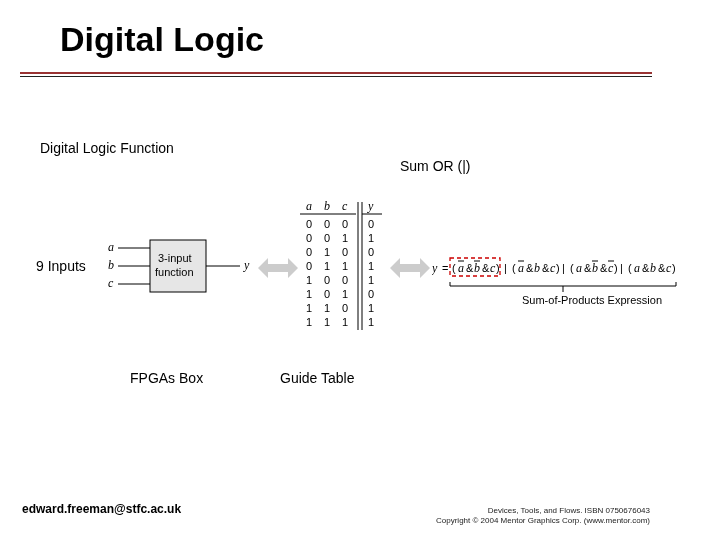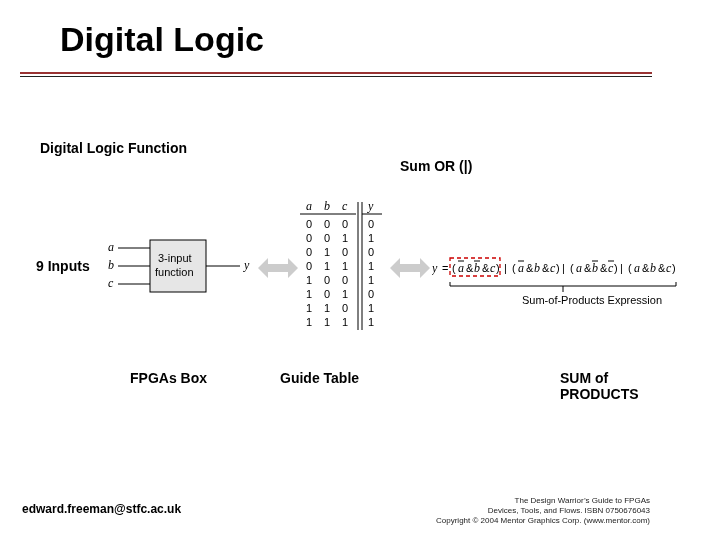--- a/index.html
+++ b/index.html
@@ -1,20 +1,20 @@
 <!DOCTYPE html>
 <html><head>
 <meta charset="utf-8">
 <style>
   html,body{margin:0;padding:0;width:720px;height:540px;font-family:Arial,Helvetica,sans-serif;background:#fff;color:#000}
   .slide{position:relative;width:672px;height:540px}
   .title{position:absolute;left:60px;top:20px;font-size:34px;font-weight:bold}
   .hr1{position:absolute;left:20px;right:20px;top:72px;height:2px;background:#933}
   .hr2{position:absolute;left:20px;right:20px;top:76px;height:1px;background:#222}
-  .lbl{position:absolute;font-size:14px;font-weight:bold}
+  .lbl{position:absolute;font-size:14px;font-weight:normal}
   .footer-email{position:absolute;left:22px;bottom:24px;font-size:12px;font-weight:bold}
   .footer-right{position:absolute;right:22px;bottom:14px;text-align:right;font-size:8px;line-height:1.25;color:#222}
   
   .dg{position:absolute}
   .wire{stroke:#000;stroke-width:1;fill:none}
   .txt{font-size:11px;fill:#000;font-family:Arial}
   .serif{font-family:"Times New Roman",serif;font-style:italic;font-size:12px;fill:#000}
   .gray{fill:#ccc}
   .redbox{stroke:#c00;stroke-width:1.3;stroke-dasharray:4 3;fill:none}
 </style>
@@ -152,22 +152,20 @@
     <text class="txt" x="44" y="20">)</text>
   </g>
 
   <path class="wire" d="M 18 30 L 18 34 L 244 34 L 244 30"></path>
   <line class="wire" x1="131" y1="34" x2="131" y2="40"></line>
   <text class="txt" x="90" y="52">Sum-of-Products Expression</text>
 </svg>
 
 <div class="lbl" style="left:130px;top:370px">FPGAs Box</div>
 <div class="lbl" style="left:280px;top:370px">Guide Table</div>
-<div class="lbl" style="left:560px;top:370px">SUM of PRODUCTS</div>
 
 <div class="footer-email">edward.freeman@stfc.ac.uk</div>
 <div class="footer-right">
-  <div>The Design Warrior’s Guide to FPGAs</div>
   <div>Devices, Tools, and Flows. ISBN 0750676043</div>
   <div>Copyright © 2004 Mentor Graphics Corp. (www.mentor.com)</div>
 </div>
 
 </div>
 
 </body></html>

